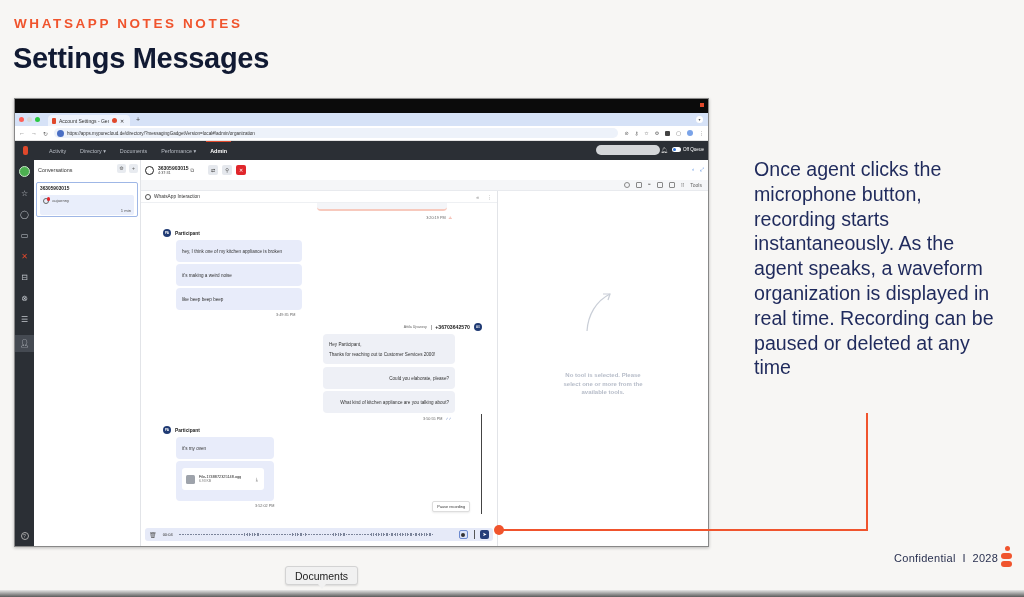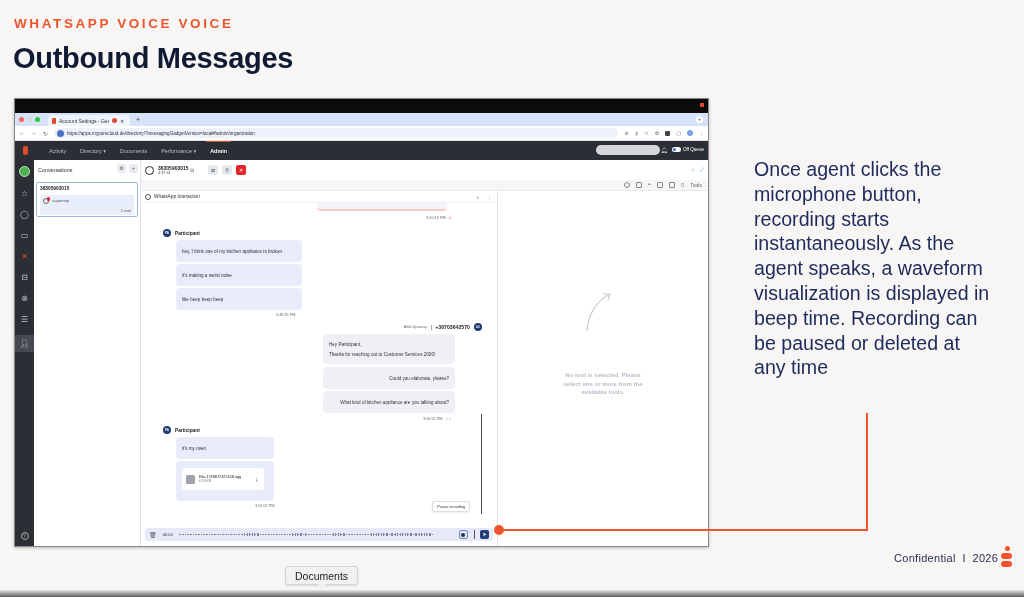--- a/index.html
+++ b/index.html
@@ -123,22 +123,22 @@
   .brand .b { position: absolute; left: 1px; top: 7px; width: 11px; height: 6px; border-radius: 3px; background: #f0542d; }
   .brand .c { position: absolute; left: 1px; top: 15px; width: 11px; height: 6px; border-radius: 3px; background: #f0542d; }
 
   .bottom-strip { position: absolute; left: 0; right: 0; top: 590px; height: 7px; background: linear-gradient(#e6e6e6, #5b5b5b); }
   .screenshot-tip { position: absolute; left: 285px; top: 566px; height: 19px; padding: 0 9px; background: #f1f1f1; border: 1px solid #d3d3d3; border-radius: 3px; font-size: 10.5px; color: #222; display: flex; align-items: center; box-shadow: 0 1px 2px rgba(0,0,0,.12); }
   .screenshot-tip::after { content: ""; position: absolute; left: 50%; bottom: -5px; margin-left: -4px; border-left: 4px solid transparent; border-right: 4px solid transparent; border-top: 5px solid #f1f1f1; }
 </style>
 </head>
 <body>
 
-<div class="eyebrow">WHATSAPP VOICE VOICE</div>
-<div class="slide-title">Outbound Messages</div>
+<div class="eyebrow">WHATSAPP NOTES NOTES</div>
+<div class="slide-title">Settings Messages</div>
 
 <div class="shot">
   <div class="os-bar">
       <span class="dot"></span>
     </div>
 
   <div class="tabstrip">
     <div class="traffic">
       <span style="background:#ff5f57"></span>
       <span style="background:#d8d8d8"></span>
@@ -485,26 +485,26 @@
         <svg class="arrow" width="30" height="42" viewBox="0 0 30 42">
           <path d="M3 40 C4 24 12 10 26 3" stroke="#c9ced7" stroke-width="1.2" fill="none"></path>
           <path d="M19 3 L26 3 L24 9" stroke="#c9ced7" stroke-width="1.2" fill="none"></path>
         </svg>
         <div class="msg">No tool is selected. Please select one or more from the available tools.</div>
       </div>
     </div>
   </div>
 </div>
 
-<div class="notes">Once agent clicks the microphone button, recording starts instantaneously. As the agent speaks, a waveform visualization is displayed in beep time. Recording can be paused or deleted at any time</div>
+<div class="notes">Once agent clicks the microphone button, recording starts instantaneously. As the agent speaks, a waveform organization is displayed in real time. Recording can be paused or deleted at any time</div>
 <div class="callout-v"></div>
 <div class="callout-h"></div>
 <div class="callout-dot"></div>
 
-<div class="footer" style="white-space:pre">Confidential  I  2026</div>
+<div class="footer" style="white-space:pre">Confidential  I  2028</div>
 <div class="brand">
     <span class="a"></span>
     <span class="b"></span>
     <span class="c"></span>
   </div>
 
 <div class="bottom-strip"></div>
 <div class="screenshot-tip">Documents</div>
 
 </body></html>

